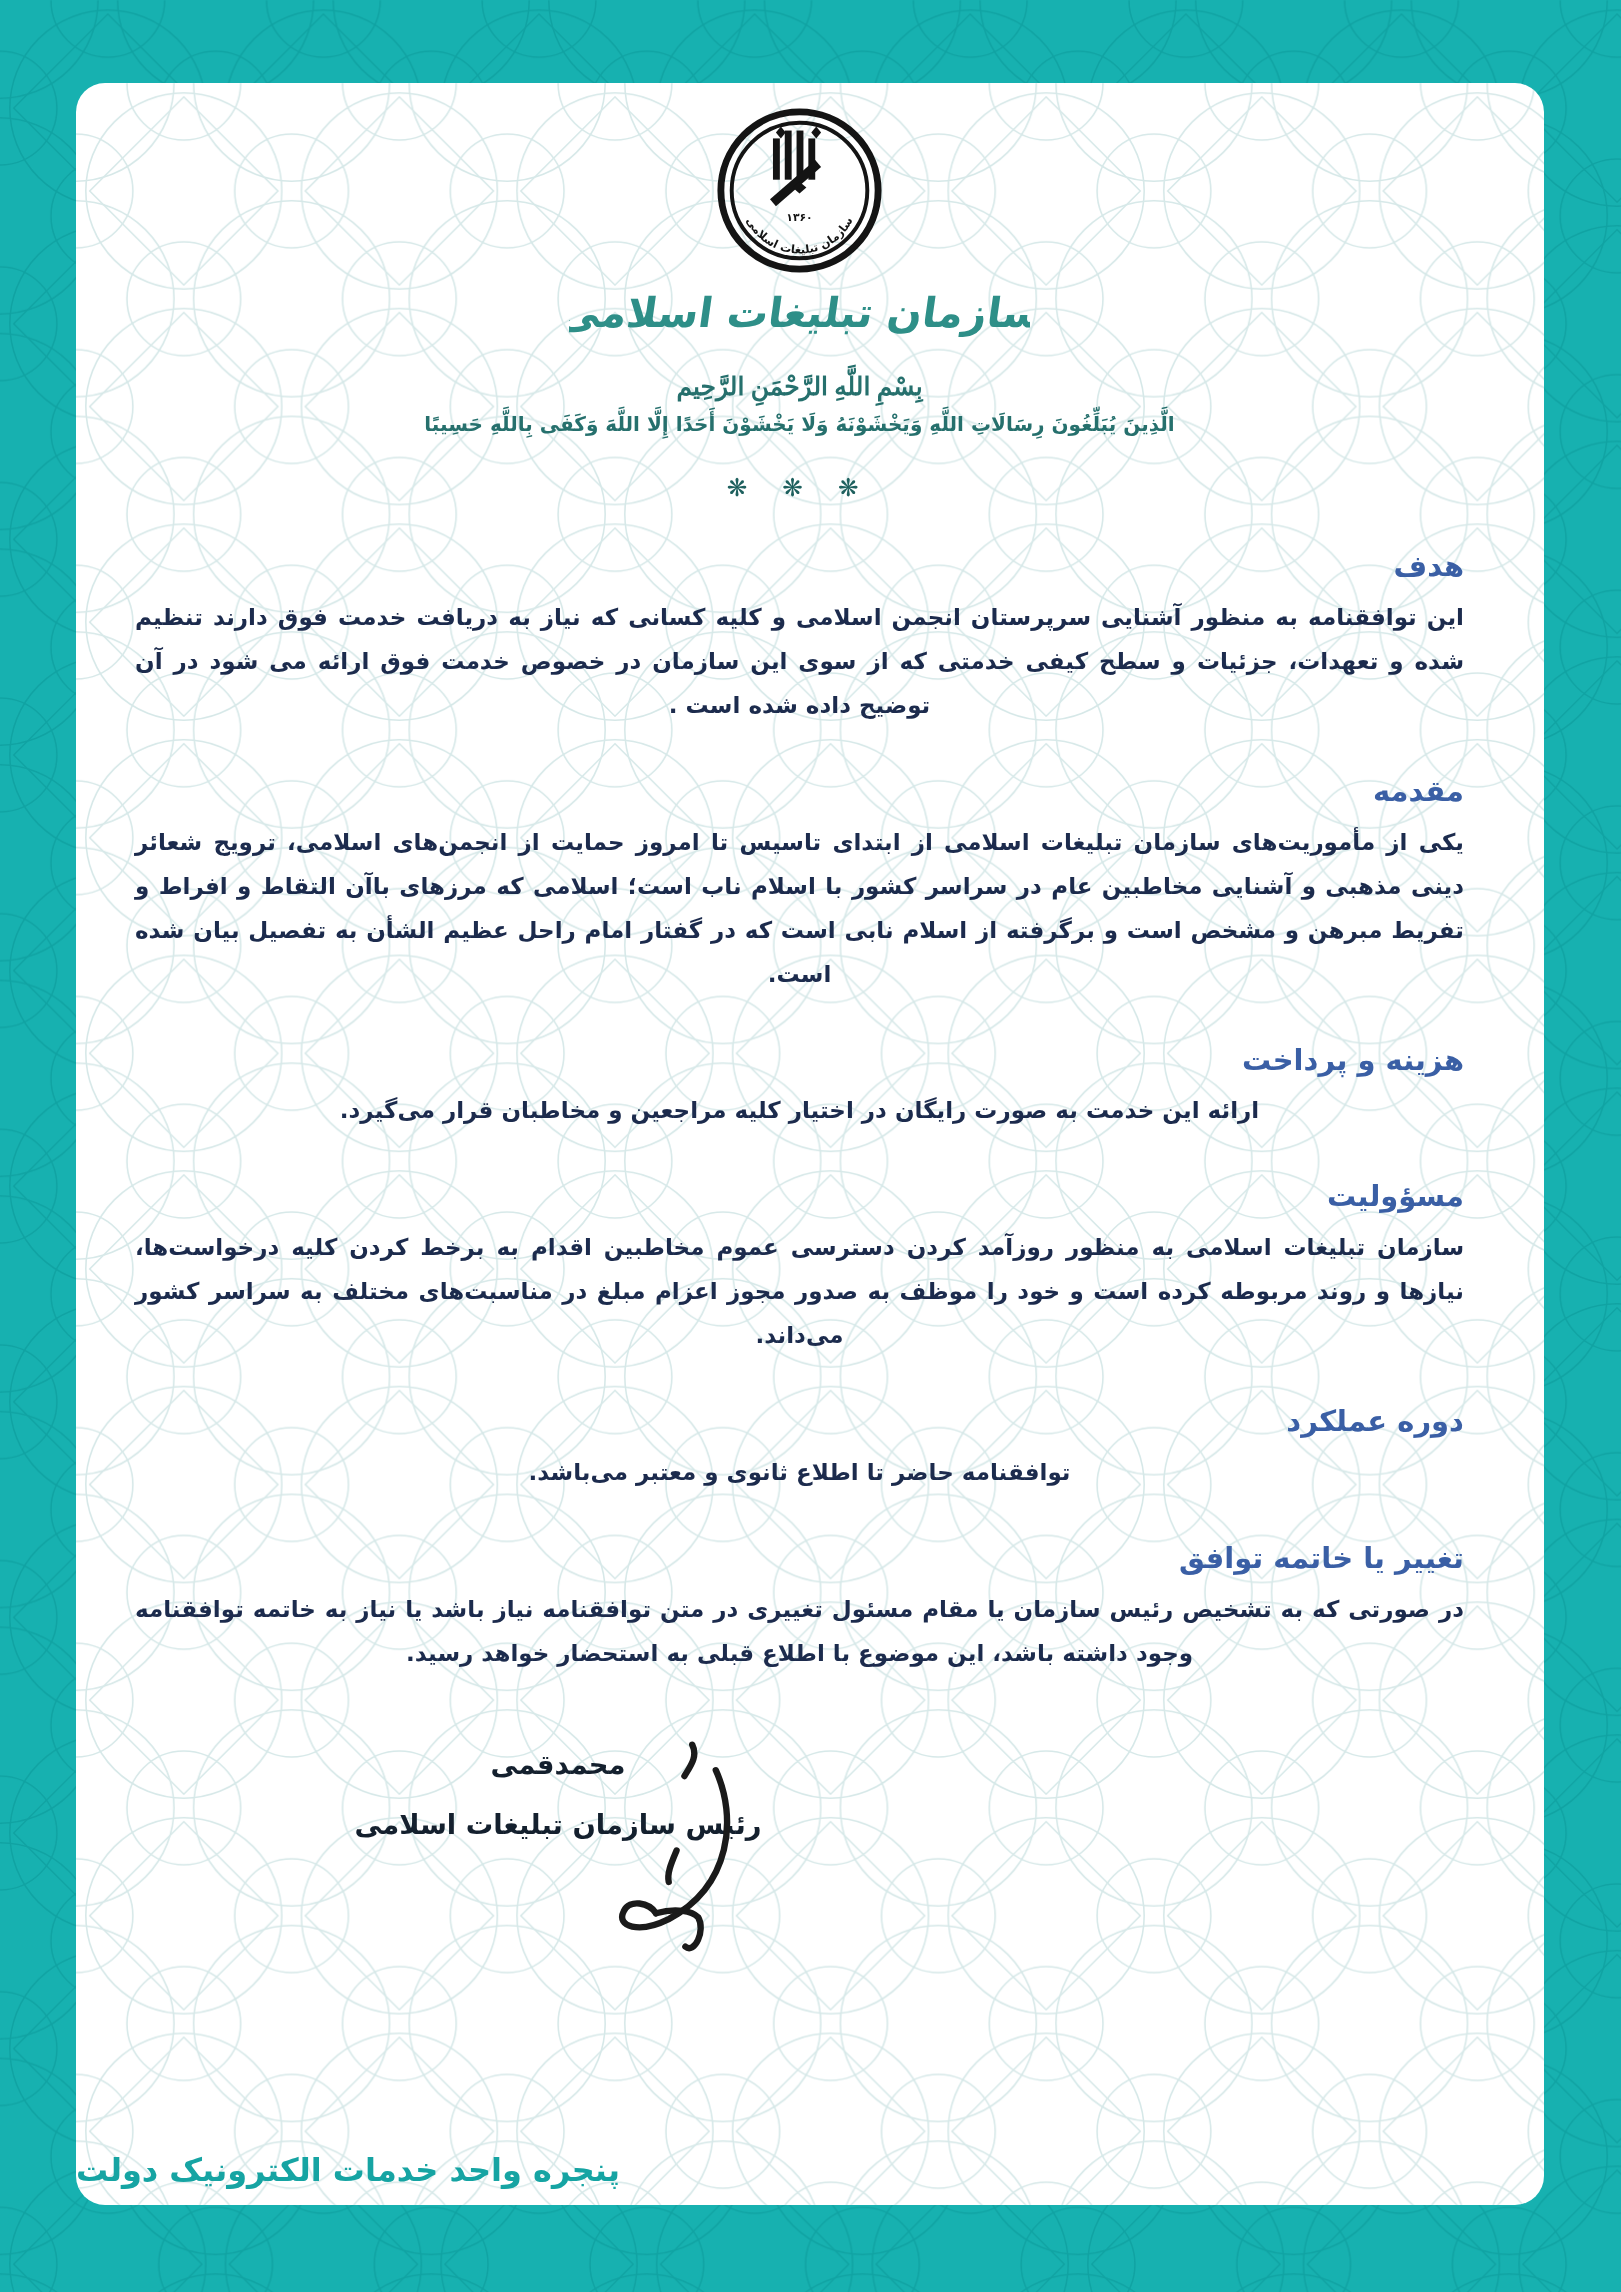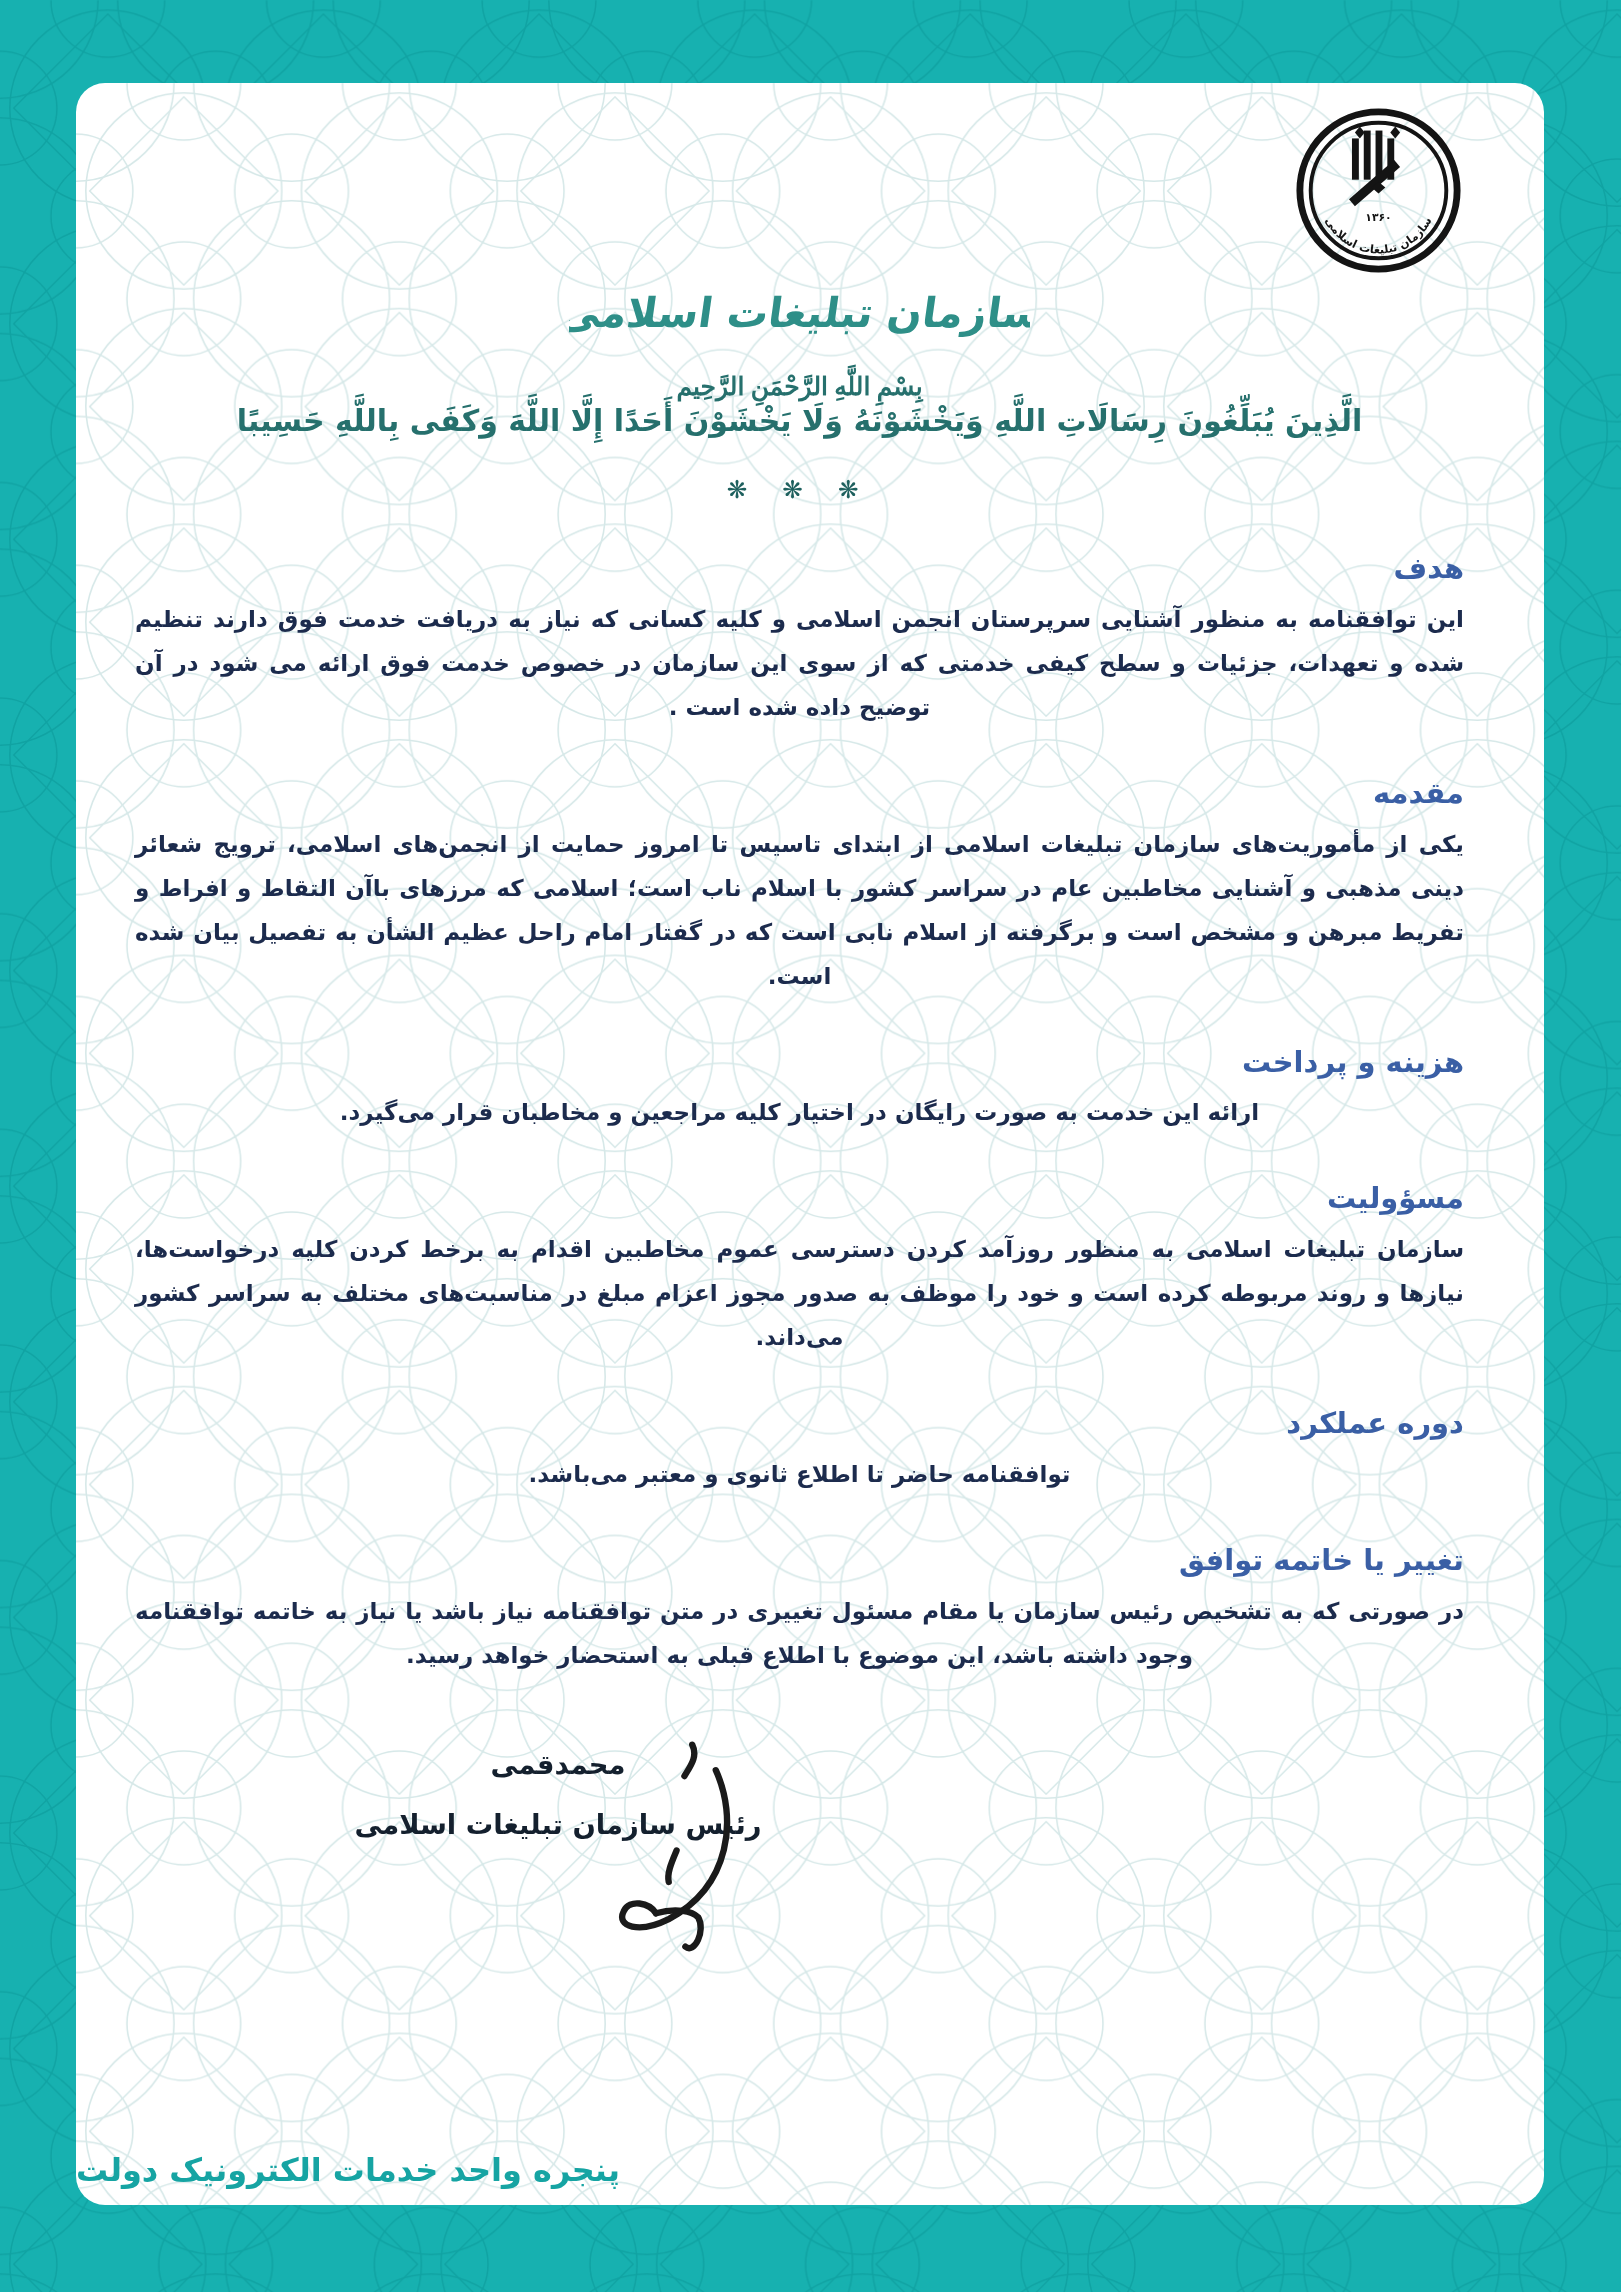--- a/index.html
+++ b/index.html
@@ -26,38 +26,38 @@
   }
   .page-pattern { position: absolute; inset: 0; z-index: 0; }
 
   .content {
     position: relative;
     z-index: 1;
     direction: rtl;
     padding: 21.6px 80px 0 59px;
   }
 
-  .logo-wrap { }
+  .logo-wrap { text-align: center; }
   .emblem { display: inline-block; }
   .calligraphy-wrap { text-align: center; margin-top: 2px; margin-bottom: 23.5px; }
 
   .bismillah {
     text-align: center;
     color: #26706d;
     font-weight: bold;
     font-size: 25px;
     margin-top: 2px;
     font-family: Liberation Serif, serif;
   }
   .verse {
     text-align: center;
     color: #26706d;
     font-weight: bold;
-    font-size: 30px;
-    margin-top: 2px;
+    font-size: 20px;
+    margin-top: 11px;
   }
   .ornaments {
     text-align: center;
     color: #1e605e;
     font-size: 24.5px;
     letter-spacing: 13.7px;
     margin-top: 37px;
   }
 
   .doc-title {

